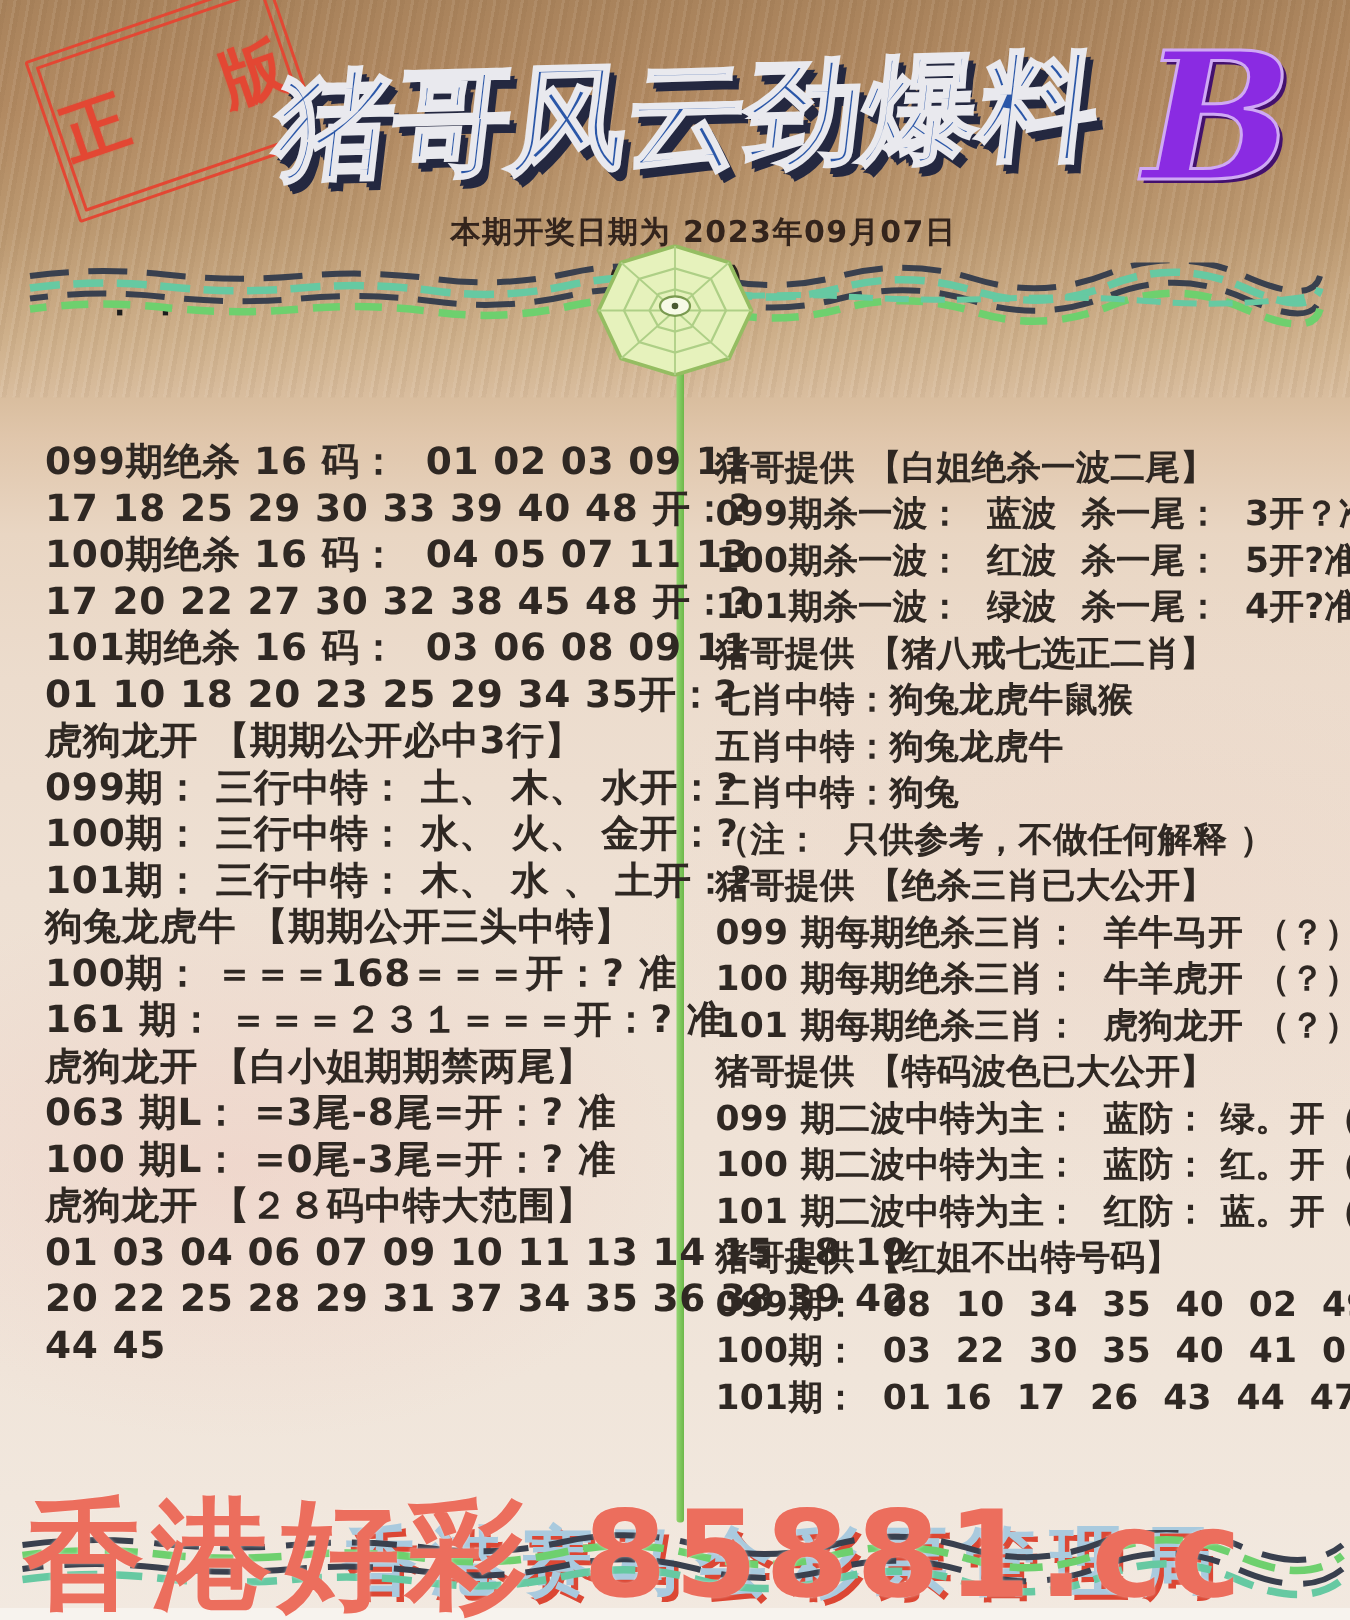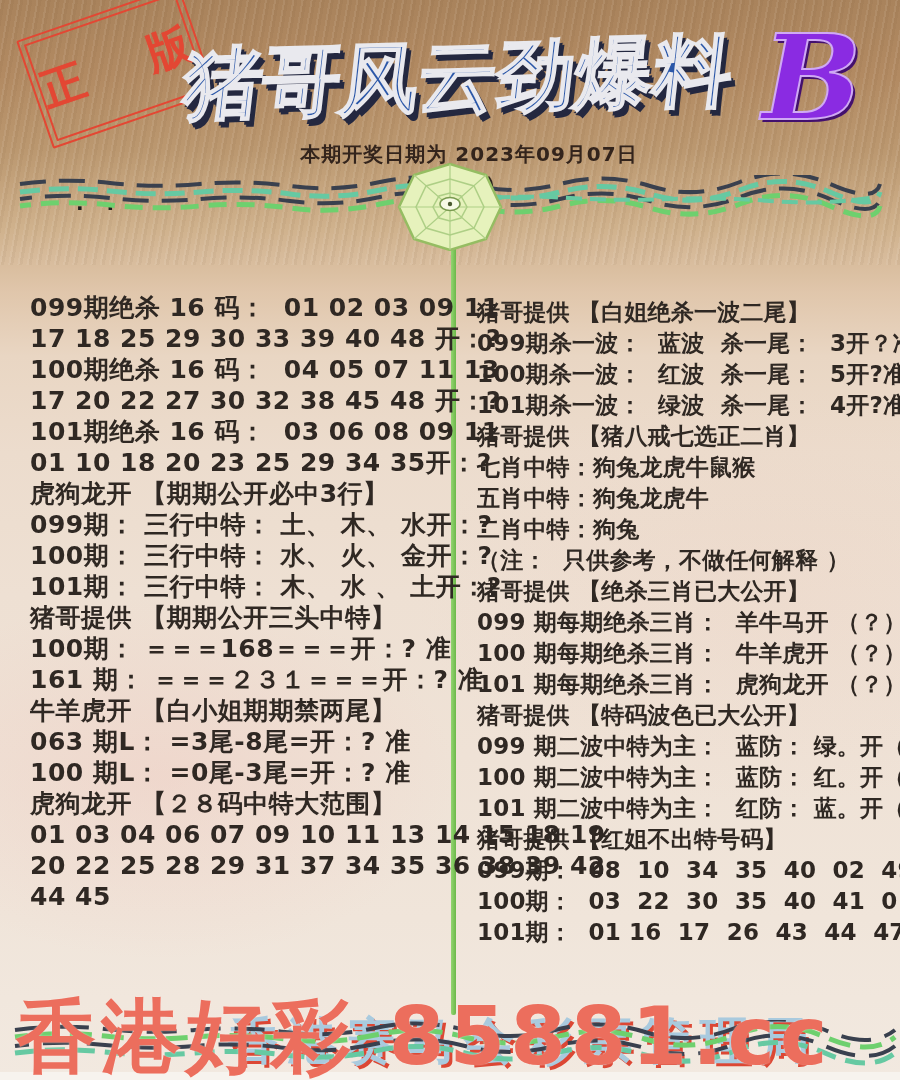--- a/index.html
+++ b/index.html
@@ -129,24 +129,24 @@
       <div class="line">099期绝杀 16 码：  01 02 03 09 11</div>
       <div class="line">17 18 25 29 30 33 39 40 48 开：?</div>
       <div class="line">100期绝杀 16 码：  04 05 07 11 13</div>
       <div class="line">17 20 22 27 30 32 38 45 48 开：?</div>
       <div class="line">101期绝杀 16 码：  03 06 08 09 11</div>
       <div class="line">01 10 18 20 23 25 29 34 35开：?</div>
       <div class="line">虎狗龙开 【期期公开必中3行】</div>
       <div class="line">099期： 三行中特： 土、 木、 水开：?</div>
       <div class="line">100期： 三行中特： 水、 火、 金开：?</div>
       <div class="line">101期： 三行中特： 木、 水 、 土开：?</div>
-      <div class="line">猪哥提供 【期期公开三头中特】</div>
+      <div class="line">狗兔龙虎牛 【期期公开三头中特】</div>
       <div class="line">100期： ＝＝＝168＝＝＝开：? 准</div>
       <div class="line">161 期： ＝＝＝２３１＝＝＝开：? 准</div>
-      <div class="line">牛羊虎开 【白小姐期期禁两尾】</div>
+      <div class="line">虎狗龙开 【白小姐期期禁两尾】</div>
       <div class="line">063 期L： =3尾-8尾=开：? 准</div>
       <div class="line">100 期L： =0尾-3尾=开：? 准</div>
       <div class="line">虎狗龙开 【２８码中特大范围】</div>
       <div class="line">01 03 04 06 07 09 10 11 13 14 15 18 19</div>
       <div class="line">20 22 25 28 29 31 37 34 35 36 38 39 42</div>
       <div class="line">44 45</div>
     </div>
 
   <div class="col col-right">
       <div class="line">猪哥提供 【白姐绝杀一波二尾】</div>

